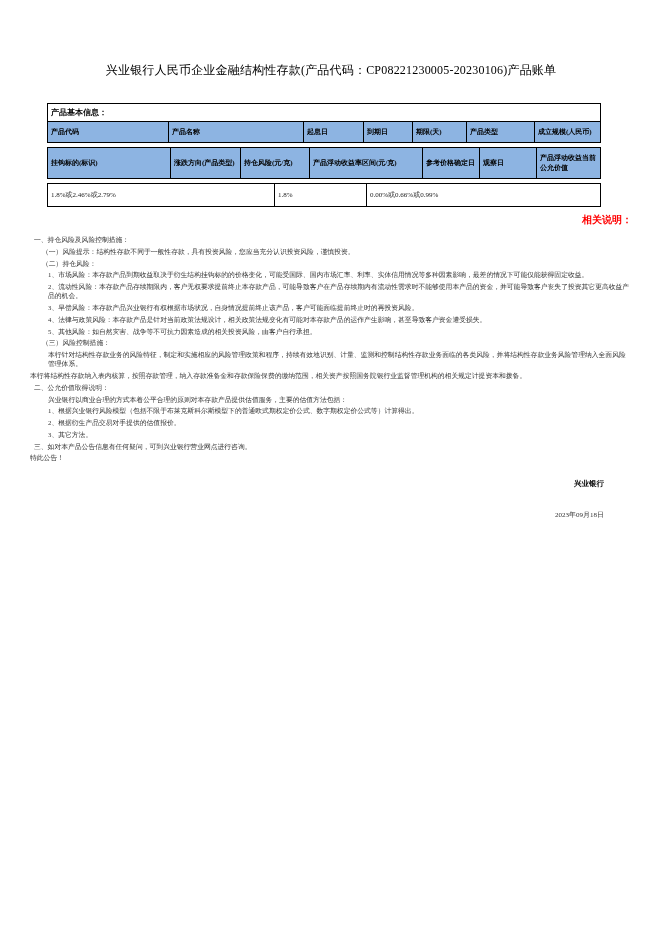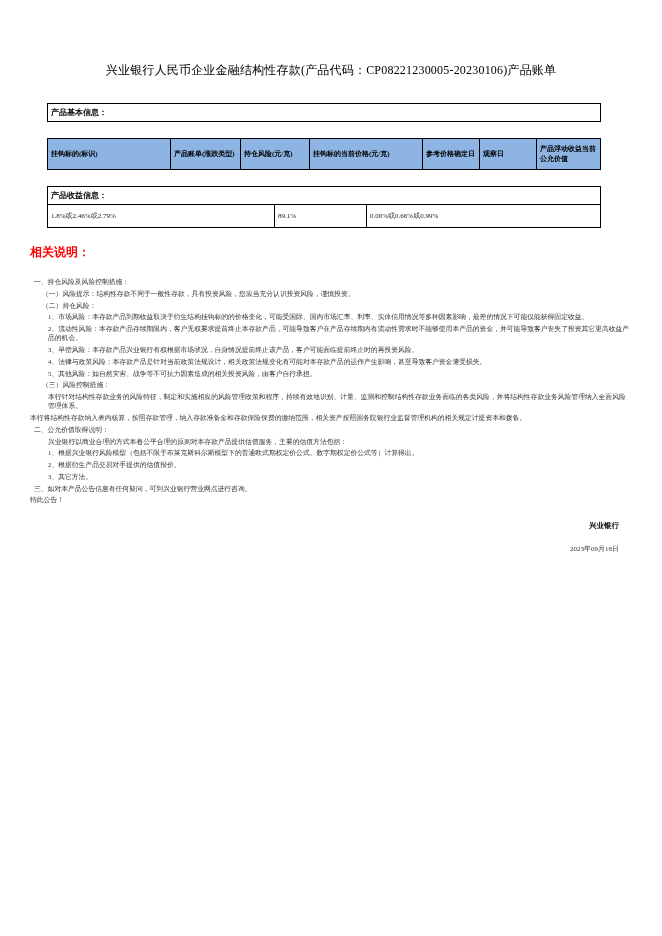--- a/index.html
+++ b/index.html
@@ -3,34 +3,34 @@
 <meta charset="utf-8">
 <style>
   html,body{margin:0;padding:0;background:#ffffff;}
   .page{
     position:relative;width:662px;height:784px;background:#fff;
     font-family:"Liberation Serif","DejaVu Serif",serif;color:#000;
     overflow:hidden;
   }
   .doc-title{padding-top:62px;text-align:center;font-size:12px;letter-spacing:0.2px;}
   .tables{margin:24px 62px 0 47px;}
-  table{border-collapse:collapse;table-layout:fixed;width:553px;margin-bottom:16px;}
+  table{border-collapse:collapse;table-layout:fixed;width:553px;margin-bottom:4px;}
   th,td{border:1px solid #000;text-align:left;vertical-align:middle;overflow:hidden;word-break:break-all;}
   .sec-label-cell{font-size:8px;font-weight:bold;padding:3px 3px;background:#fff;}
   th{background:var(--header-bg,#8DB4E2);font-size:7px;font-weight:bold;padding:5px 3px;color:#000;}
   td.val{font-size:7px;padding:6px 3px;color:#222;background:#fff;}
   .notes{margin:6px 30px 0 30px;font-size:6.8px;color:#333;}
-  .notes-label{color:var(--note-label-color,#FF0000);font-weight:bold;font-size:12px;margin-bottom:16px;}
+  .notes-label{color:var(--note-label-color,#FF0000);font-weight:bold;font-size:10px;margin-bottom:8px;text-align:right;}
   .nline{margin-bottom:2.6px;line-height:1.35;}
   .ind1{padding-left:4px;}
   .ind2{padding-left:12px;}
   .ind3{padding-left:18px;}
-  .signature{margin-top:16px;padding-right:43px;text-align:right;}
+  .signature{margin-top:16px;padding-right:58px;text-align:right;}
   .sig-bank{font-weight:bold;font-size:7.5px;}
-  .sig-date{font-size:7px;margin-top:13px;color:#333;}
+  .sig-date{font-size:7px;margin-top:21px;color:#333;}
 </style>
 </head>
 <body>
 
 <div class="page">
 
   <div class="doc-title">兴业银行人民币企业金融结构性存款(产品代码：CP08221230005-20230106)产品账单</div>
 
   <div class="tables">
 
@@ -41,59 +41,65 @@
           <col style="width:60px">
         <col style="width:49px">
           <col style="width:54px">
           <col style="width:68px">
           <col style="width:66px">
       </colgroup>
       <tbody>
           <tr>
         <td class="sec-label-cell" colspan="7">产品基本信息：</td>
       </tr>
+      <tr>
+        <th>产品代码</th>
+        <th>产品名称</th>
+        <th>起息日</th>
+        <th>到期日</th>
+        <th>期限(天)</th>
+        <th>产品类型</th>
+        <th>成立规模(人民币)</th>
+      </tr>
     </tbody>
       </table>
 
     <table>
       <colgroup>
         <col style="width:123px">
           <col style="width:70px">
           <col style="width:69px">
         <col style="width:113px">
           <col style="width:57px">
           <col style="width:57px">
           <col style="width:64px">
       </colgroup>
       <tbody>
       <tr>
         <th>挂钩标的(标识)</th>
-        <th>产品账单(涨跌类型)</th>
+        <th>涨跌方向(产品类型)</th>
         <th>持仓风险(元/克)</th>
-        <th>挂钩标的当前价格(元/克)</th>
+        <th>产品浮动收益率区间(元/克)</th>
         <th>参考价格确定日</th>
         <th>观察日</th>
         <th>产品浮动收益当前公允价值</th>
       </tr>
     </tbody>
       </table>
 
     <table>
       <colgroup>
         <col style="width:227px">
           <col style="width:92px">
           <col style="width:234px">
       </colgroup>
       <tbody>
-          <tr>
-        <td class="sec-label-cell" colspan="3">产品收益信息：</td>
-      </tr>
       <tr>
         <td class="val">1.8%或2.46%或2.79%</td>
-        <td class="val">89.1%</td>
+        <td class="val">1.8%</td>
         <td class="val">0.00%或0.66%或0.99%</td>
       </tr>
     </tbody>
       </table>
 
   </div>
 
   <div class="notes">
     <div class="notes-label">相关说明：</div>
     <div class="nline ind1">一、持仓风险及风险控制措施：</div>

